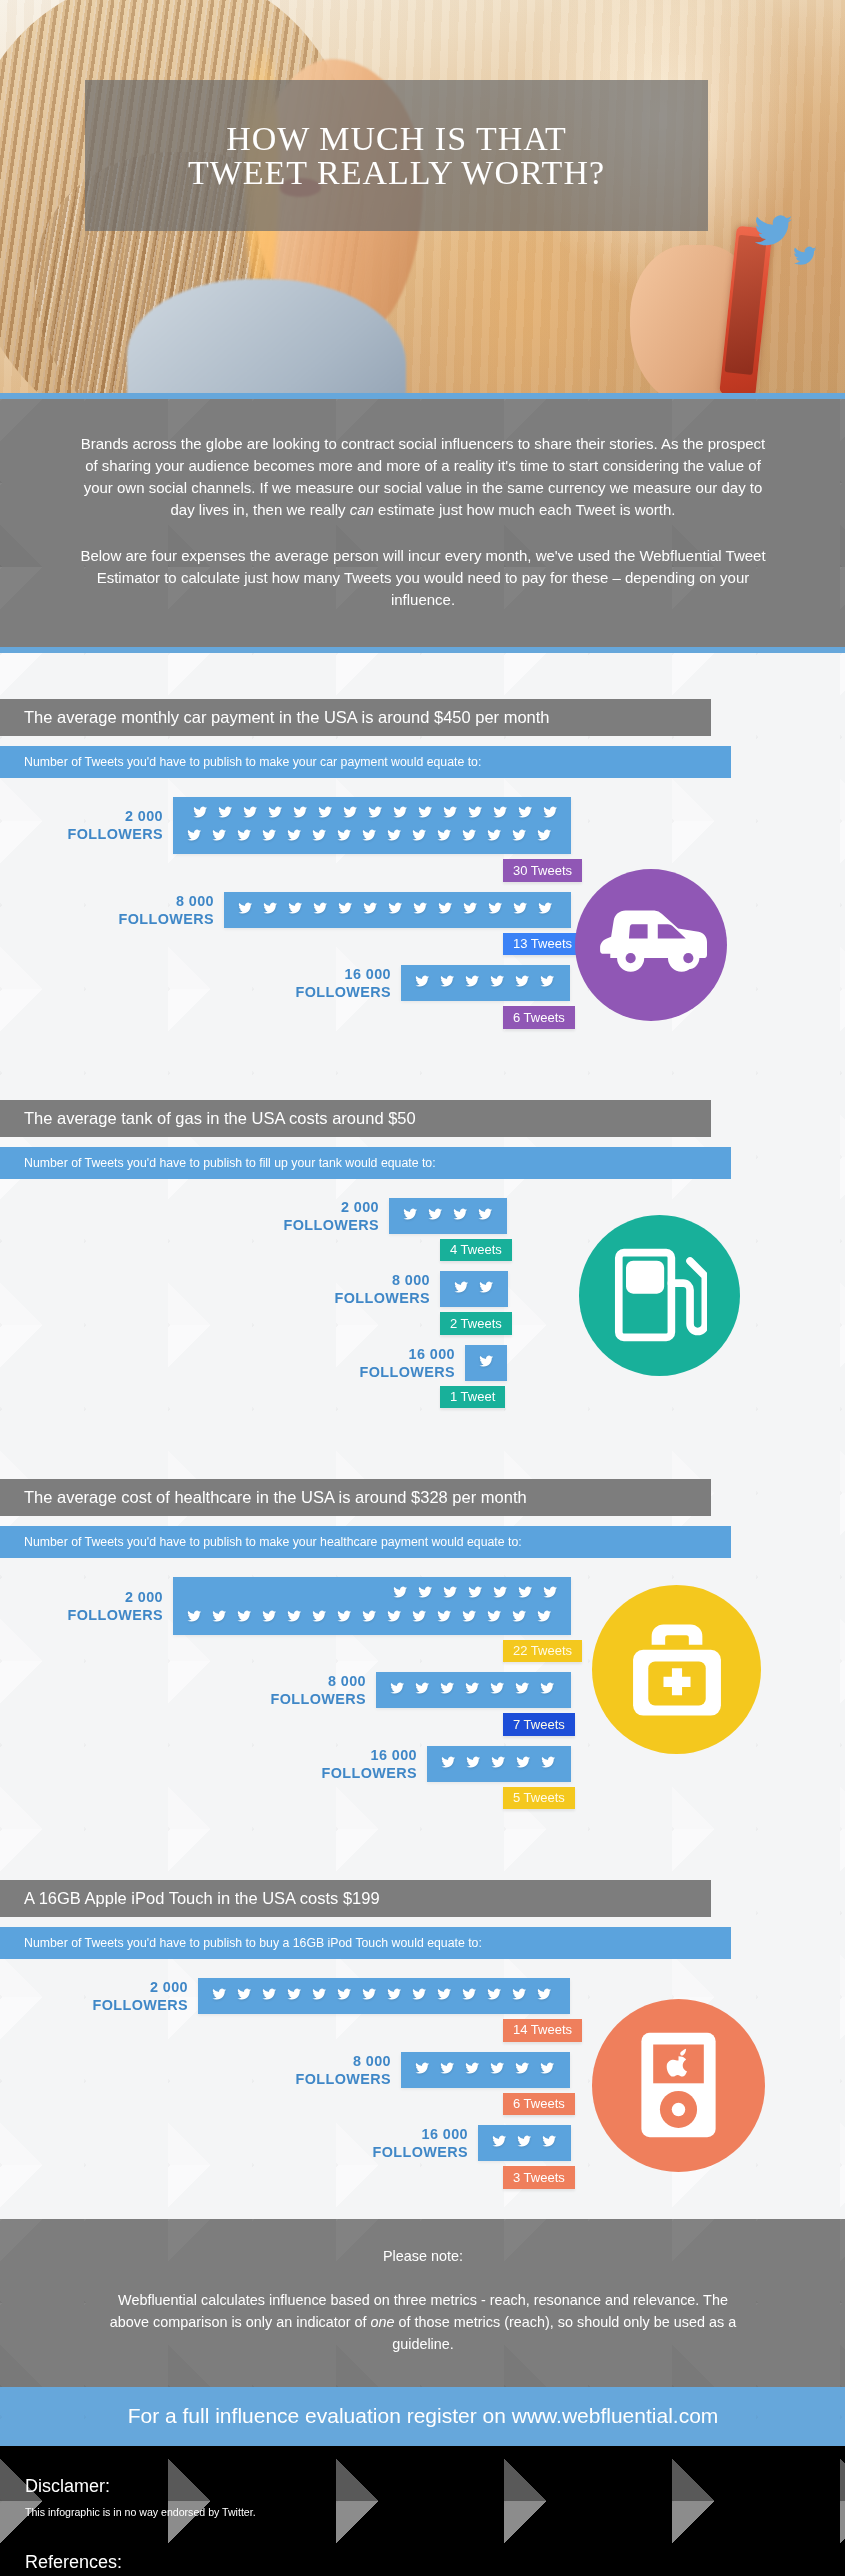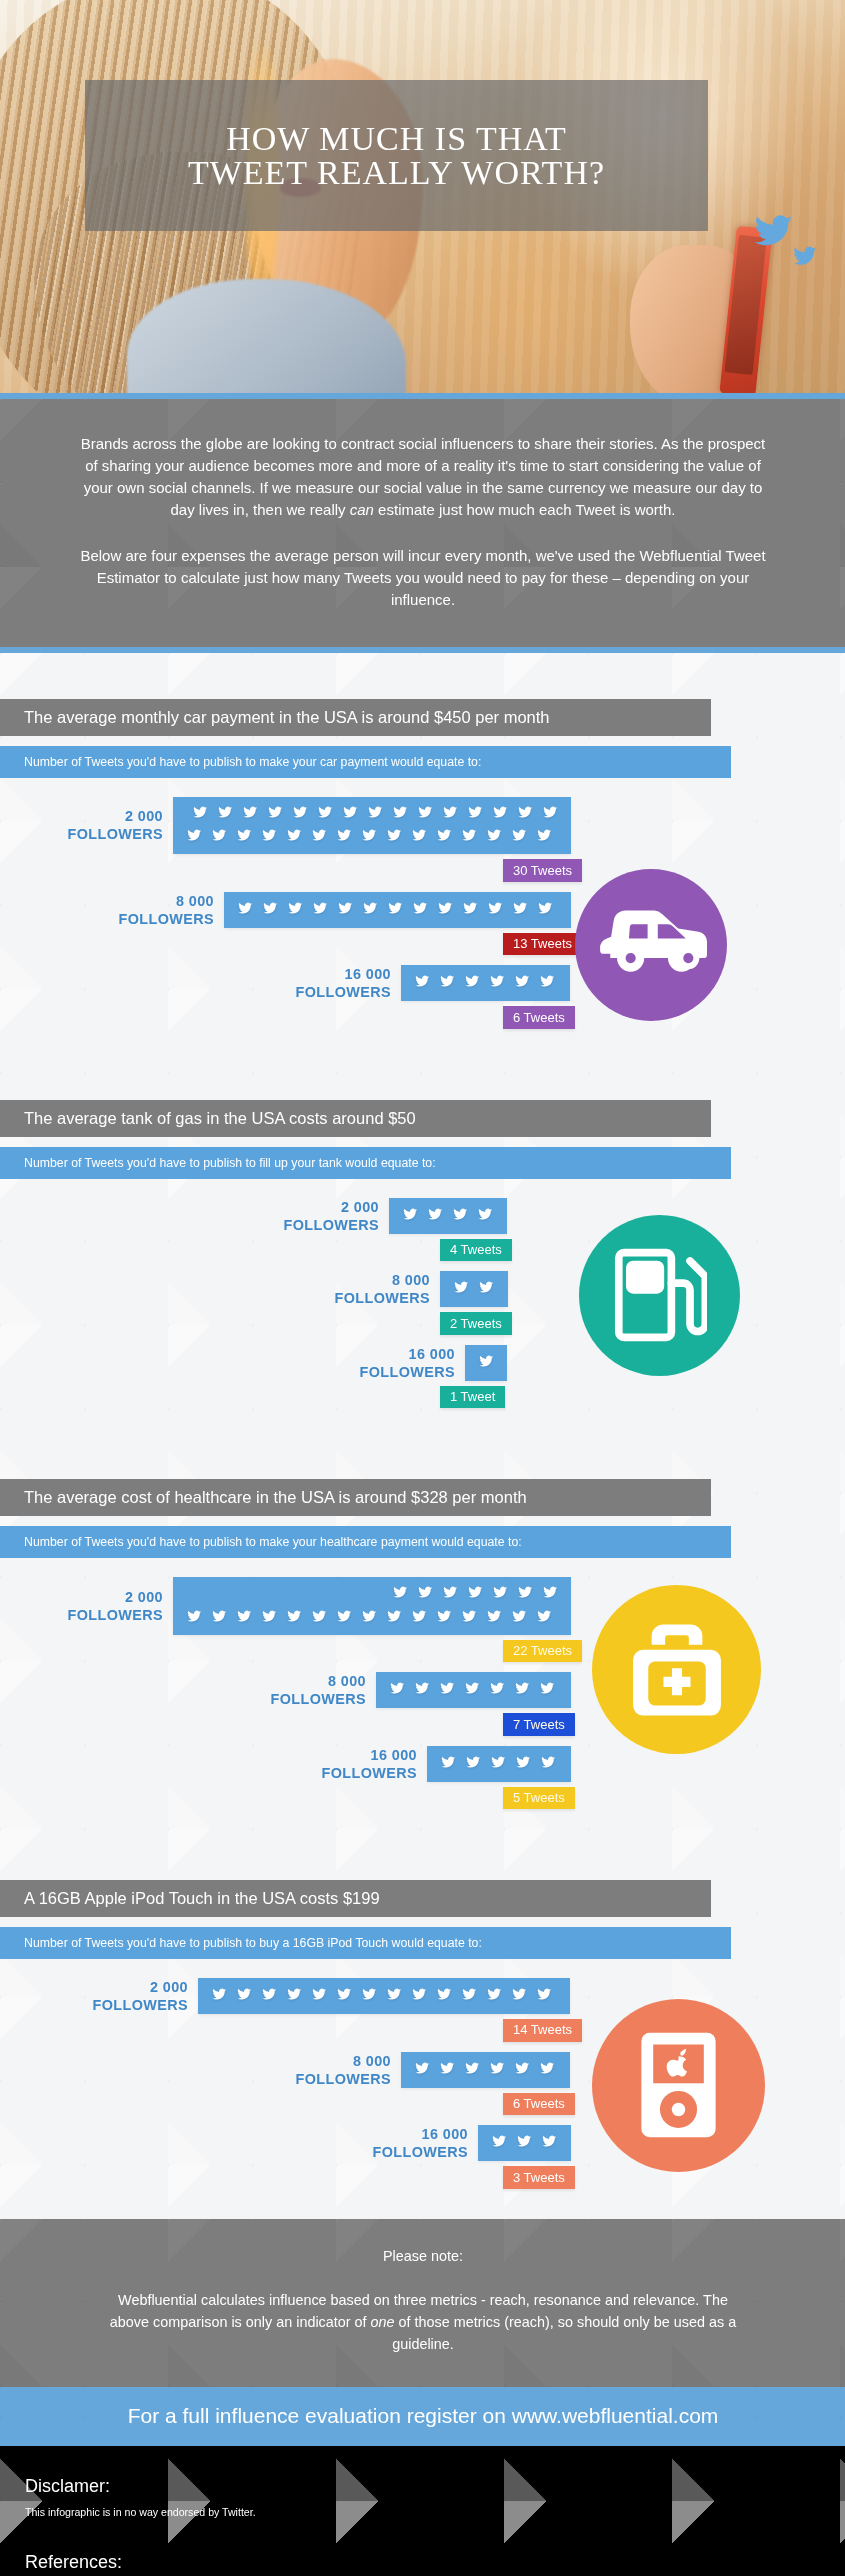--- a/index.html
+++ b/index.html
@@ -437,21 +437,21 @@
                         <path d="M23 4.9a9 9 0 0 1-2.6.7A4.5 4.5 0 0 0 22.4 3a9 9 0 0 1-2.9 1.1A4.5 4.5 0 0 0 11.7 8a12.8 12.8 0 0 1-9.3-4.7 4.5 4.5 0 0 0 1.4 6 4.4 4.4 0 0 1-2-.6v.1a4.5 4.5 0 0 0 3.6 4.4 4.5 4.5 0 0 1-2 .1 4.5 4.5 0 0 0 4.2 3.1A9 9 0 0 1 1 18.3 12.7 12.7 0 0 0 7.9 20c8.3 0 12.8-6.9 12.8-12.8v-.6A9 9 0 0 0 23 4.9z"></path>
                       </svg></span>
                     <span><svg viewBox="0 0 24 24" width="18.6" height="15" fill="#fff" style="filter:drop-shadow(0.8px 1.7px 0.8px rgba(0,0,0,.13))">
                         <path d="M23 4.9a9 9 0 0 1-2.6.7A4.5 4.5 0 0 0 22.4 3a9 9 0 0 1-2.9 1.1A4.5 4.5 0 0 0 11.7 8a12.8 12.8 0 0 1-9.3-4.7 4.5 4.5 0 0 0 1.4 6 4.4 4.4 0 0 1-2-.6v.1a4.5 4.5 0 0 0 3.6 4.4 4.5 4.5 0 0 1-2 .1 4.5 4.5 0 0 0 4.2 3.1A9 9 0 0 1 1 18.3 12.7 12.7 0 0 0 7.9 20c8.3 0 12.8-6.9 12.8-12.8v-.6A9 9 0 0 0 23 4.9z"></path>
                       </svg></span>
                   </div>
                 </div>
               </div>
             </div>
             <div class="tag-wrap" style="margin-left: 503px;">
-              <div class="tag" style="background: #b91c1c;">13 Tweets</div>
+              <div class="tag" style="background: #3b82f6;">13 Tweets</div>
             </div>
             <div class="row">
               <div class="row-inner" style="margin-left: 266px;">
                 <div class="fol" style="width: 135px;">
                   <div>16 000</div>
                   <div>FOLLOWERS</div>
                 </div>
                 <div class="bar" style="width: 169px;">
                   <div class="brow">
                     <span><svg viewBox="0 0 24 24" width="18.6" height="15" fill="#fff" style="filter:drop-shadow(0.8px 1.7px 0.8px rgba(0,0,0,.13))">

